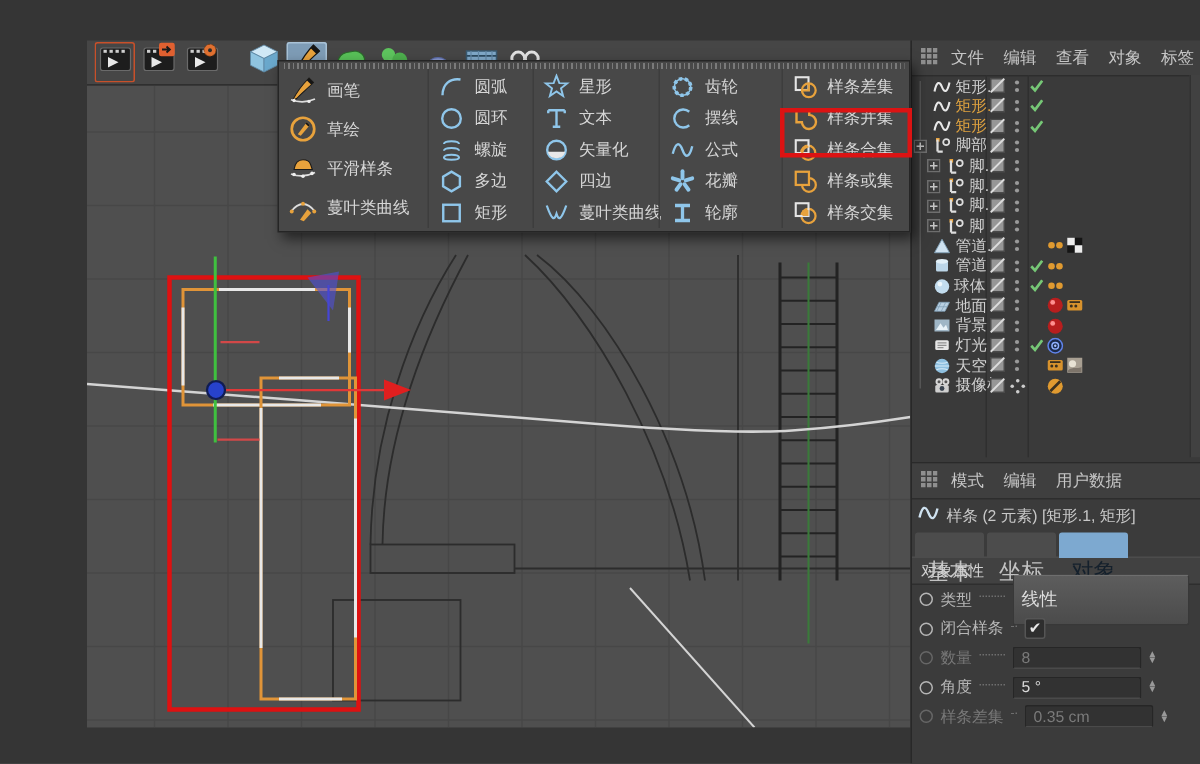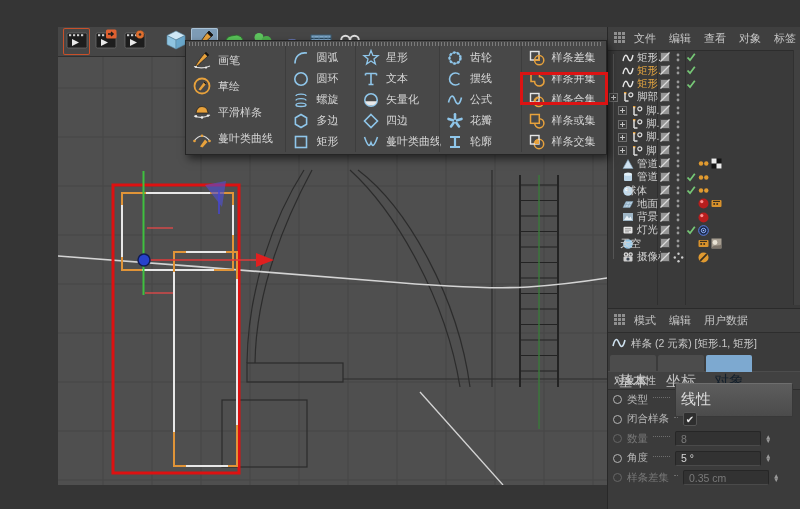--- a/index.html
+++ b/index.html
@@ -49,21 +49,21 @@
   #am-section{background:#414141;border-top:1px solid #4c4c4c;border-bottom:1px solid #2e2e2e;
               font-size:10.5px;color:#d3d3d3;padding:2px 6px;height:13px}
   .prop-row{display:flex;align-items:center;height:19.5px;padding:0 7px 0 5px}
   .keyring{width:7px;height:7px;border-radius:50%;border:1.6px solid #b5b5b5;margin-right:5px;flex:0 0 auto}
   .keyring.dim{border-color:#666}
   .plabel{font-size:10.5px;color:#b6b6b6;white-space:nowrap}
   .plabel.dim{color:#787878}
   .leader{flex:1;border-bottom:1px dotted #6e6e6e;margin:0 5px 4px 5px;min-width:4px}
   .pctrl{width:118px;flex:0 0 auto;display:flex;align-items:center}
   .dropdown{width:100%;height:15px;background:linear-gradient(#5d5d5d,#4b4b4b);border:1px solid #383838;border-top-color:#6e6e6e;
-            font-size:15px;color:#dcdcdc;padding:16px 5px;display:flex;align-items:center;box-sizing:border-box;border-radius:2px}
+            font-size:12px;color:#dcdcdc;padding:16px 5px;display:flex;align-items:center;box-sizing:border-box;border-radius:2px}
   .numfield{width:86px;height:15px;background:#323232;border:1px solid #262626;border-bottom-color:#4a4a4a;
             font-size:10.5px;padding:0 5px;display:flex;align-items:center;box-sizing:border-box;border-radius:2px}
   .numfield.on{color:#d8d8d8}.numfield.off{color:#7a7a7a}
   .stepper{display:flex;flex-direction:column;margin-left:4px;line-height:4px;font-size:6.5px;color:#999}
   .checkbox{width:12px;height:12px;background:#2e2e2e;border:1px solid #555;border-radius:2px;
             display:flex;align-items:center;justify-content:center;color:#e8e8e8;font-size:10px}
 </style>
 </head>
 <body>
 
@@ -793,21 +793,21 @@
           </svg>
         </span>
       </div>
       <div class="om-row" style="top: 134px;">
         <span style="left:14px">
           <svg width="12" height="12" viewBox="0 0 12 12">
             <circle cx="6" cy="6" r="4.8" fill="#c2dcee"></circle>
             <circle cx="4.6" cy="4.4" r="1.6" fill="#eef7fc"></circle>
           </svg>
         </span>
-        <span class="oname" style="left:18px">球体</span>
+        <span class="oname" style="left:28px">球体</span>
         <span style="left:52px">
           <svg width="11" height="11" viewBox="0 0 11 11">
             <rect x="0.5" y="0.5" width="9" height="9" fill="#969696" stroke="#4a4a4a"></rect>
             <path d="M9.5,0.5 L0.5,9.5" stroke="#dcdcdc" stroke-width="1.2"></path>
           </svg>
         </span>
         <span style="left:65px">
           <svg width="11" height="11" viewBox="0 0 11 11">
             <circle cx="5" cy="3" r="1.4" fill="#9a9a9a"></circle>
             <circle cx="5" cy="8" r="1.4" fill="#9a9a9a"></circle>
@@ -920,21 +920,21 @@
           </svg>
         </span>
       </div>
       <div class="om-row" style="top: 187.2px;">
         <span style="left:14px">
           <svg width="12" height="12" viewBox="0 0 12 12">
             <circle cx="6" cy="6" r="4.8" fill="#8fc0e0"></circle>
             <path d="M1.2,6 H10.8 M2.2,3.4 C4,4.4 8,4.4 9.8,3.4 M2.2,8.6 C4,7.6 8,7.6 9.8,8.6" stroke="#d8ecf8" stroke-width="0.7" fill="none"></path>
           </svg>
         </span>
-        <span class="oname" style="left:12px">天空</span>
+        <span class="oname" style="left:29px">天空</span>
         <span style="left:52px">
           <svg width="11" height="11" viewBox="0 0 11 11">
             <rect x="0.5" y="0.5" width="9" height="9" fill="#969696" stroke="#4a4a4a"></rect>
             <path d="M9.5,0.5 L0.5,9.5" stroke="#dcdcdc" stroke-width="1.2"></path>
           </svg>
         </span>
         <span style="left:65px">
           <svg width="11" height="11" viewBox="0 0 11 11">
             <circle cx="5" cy="3" r="1.4" fill="#9a9a9a"></circle>
             <circle cx="5" cy="8" r="1.4" fill="#9a9a9a"></circle>

